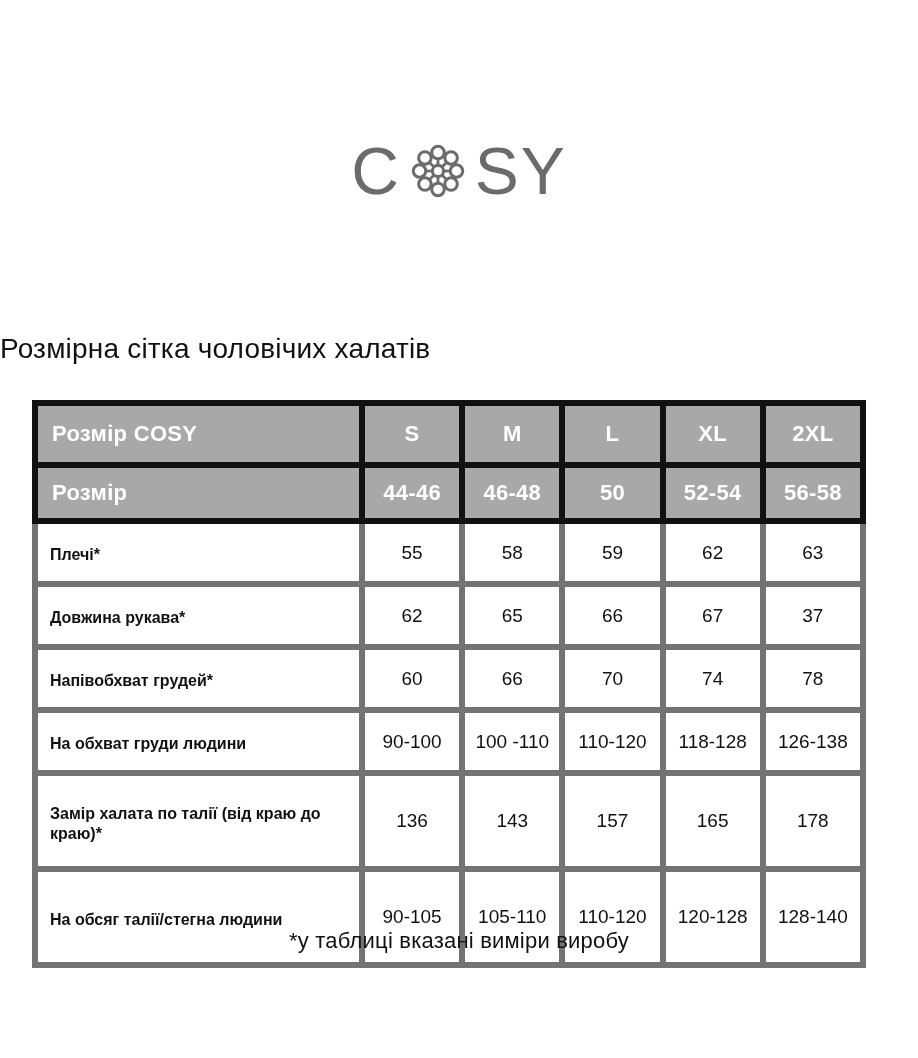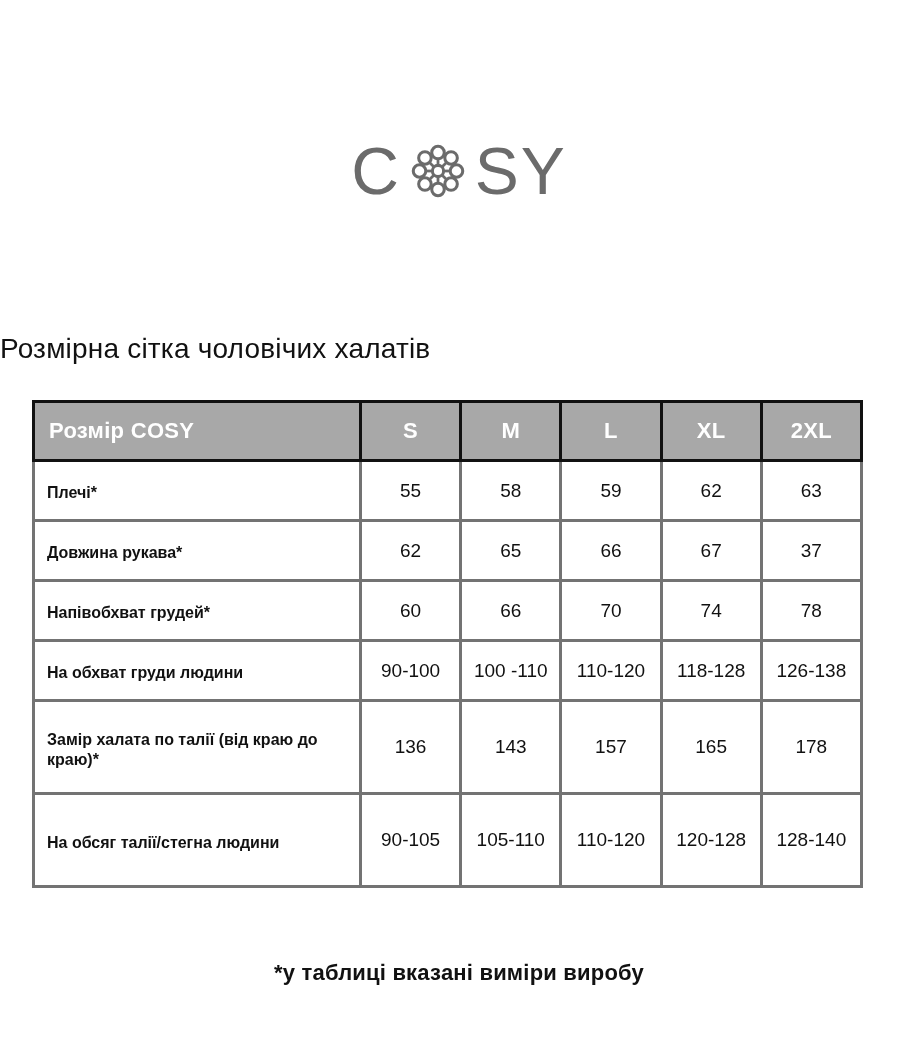--- a/index.html
+++ b/index.html
@@ -74,21 +74,21 @@
     border-collapse: collapse;
     width: 828px;
     table-layout: fixed;
     font-size: 19px;
   }
   table.size-table col.c-label { width: 327px; }
   table.size-table col.c-size  { width: 100.2px; }
 
   table.size-table td,
   table.size-table th {
-    border: 3px solid #737373;
+    border: 6px solid #737373;
     padding: 0;
     vertical-align: middle;
   }
 
   
   tr.hdr th {
     background: #a8a8a8;
     color: #ffffff;
     font-weight: bold;
     border-color: #111111;
@@ -121,26 +121,26 @@
     font-size: 19px;
     font-weight: 400;
     color: #111111;
   }
   tbody tr.r-short td { height: 41px; }
   tbody tr.r-tall  td { height: 74px; }
 
   
   .footnote {
     position: absolute;
-    top: 960px;
+    top: 928px;
     left: 0;
     width: 918px;
     text-align: center;
     font-size: 22px;
-    font-weight: 700;
+    font-weight: 400;
     color: #111111;
     letter-spacing: 0.2px;
   }
 </style>
 </head>
 <body>
 
 <div class="logo-block">
   <div class="logo-wrap">
     <span class="logo-letter c-left">C</span>
@@ -192,20 +192,28 @@
     </colgroup>
     <thead>
       <tr class="hdr hdr-top">
         <th class="hdr-label">Розмір COSY</th>
         <th class="hdr-size">S</th>
         <th class="hdr-size">M</th>
         <th class="hdr-size">L</th>
         <th class="hdr-size">XL</th>
         <th class="hdr-size">2XL</th>
       </tr>
+      <tr class="hdr hdr-sub">
+        <th class="hdr-label">Розмір</th>
+        <th class="hdr-size">44-46</th>
+        <th class="hdr-size">46-48</th>
+        <th class="hdr-size">50</th>
+        <th class="hdr-size">52-54</th>
+        <th class="hdr-size">56-58</th>
+      </tr>
     </thead>
     <tbody>
       <tr class="r-short">
         <td class="row-label">Плечі*</td>
         <td class="row-value">55</td>
         <td class="row-value">58</td>
         <td class="row-value">59</td>
         <td class="row-value">62</td>
         <td class="row-value">63</td>
       </tr>

